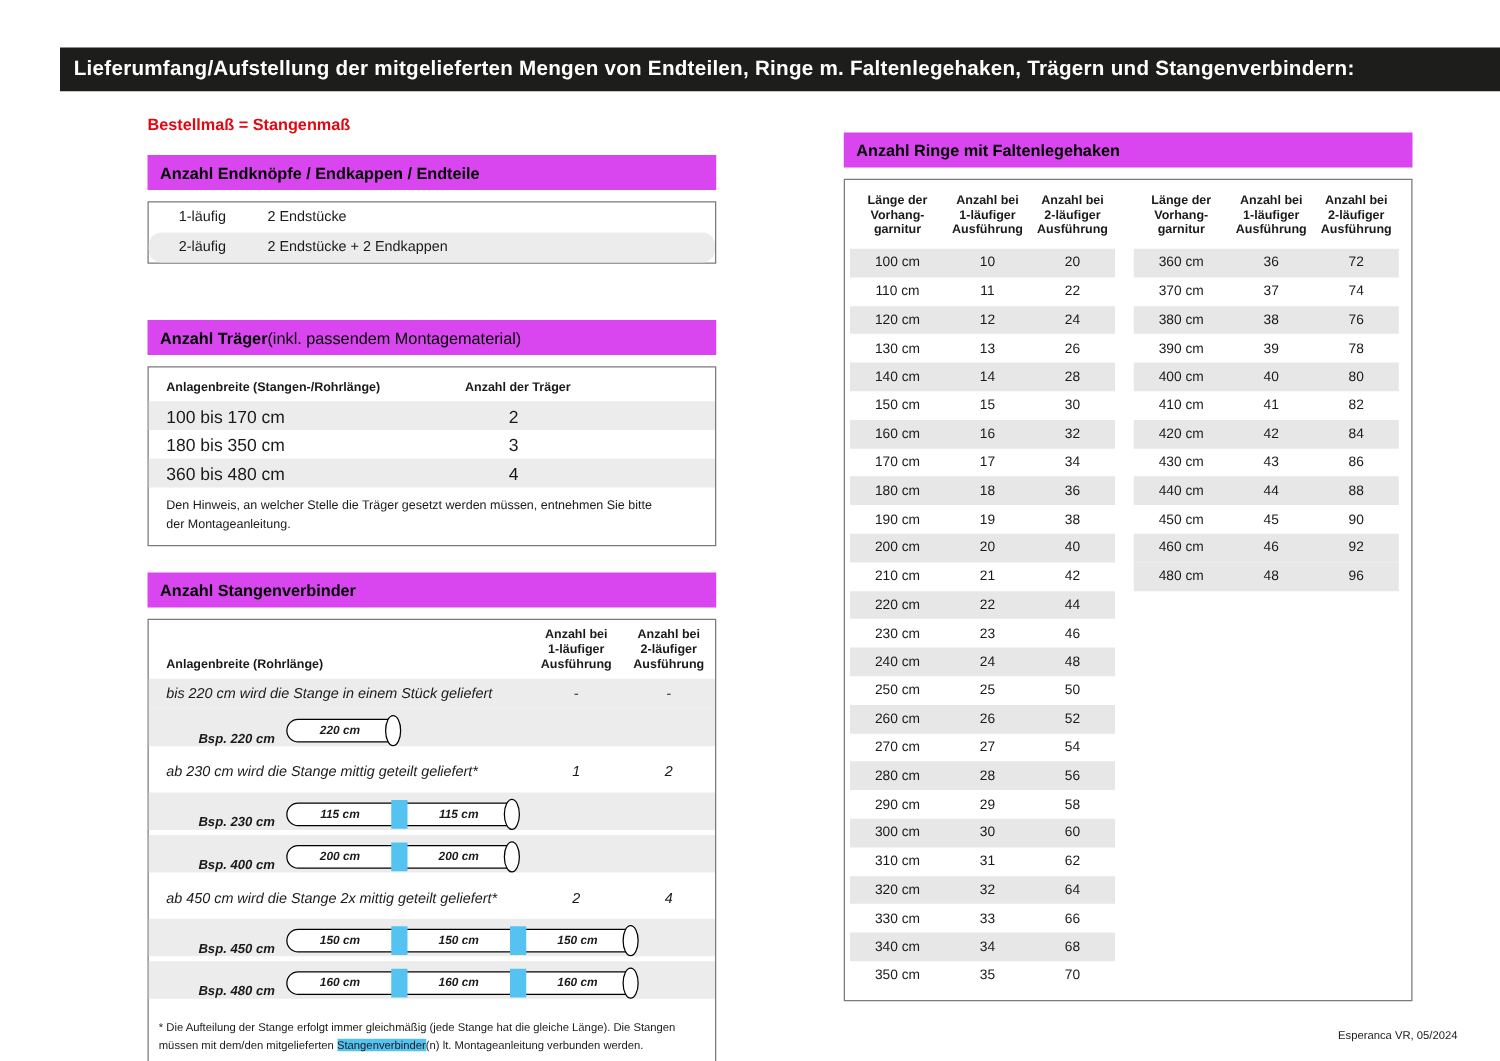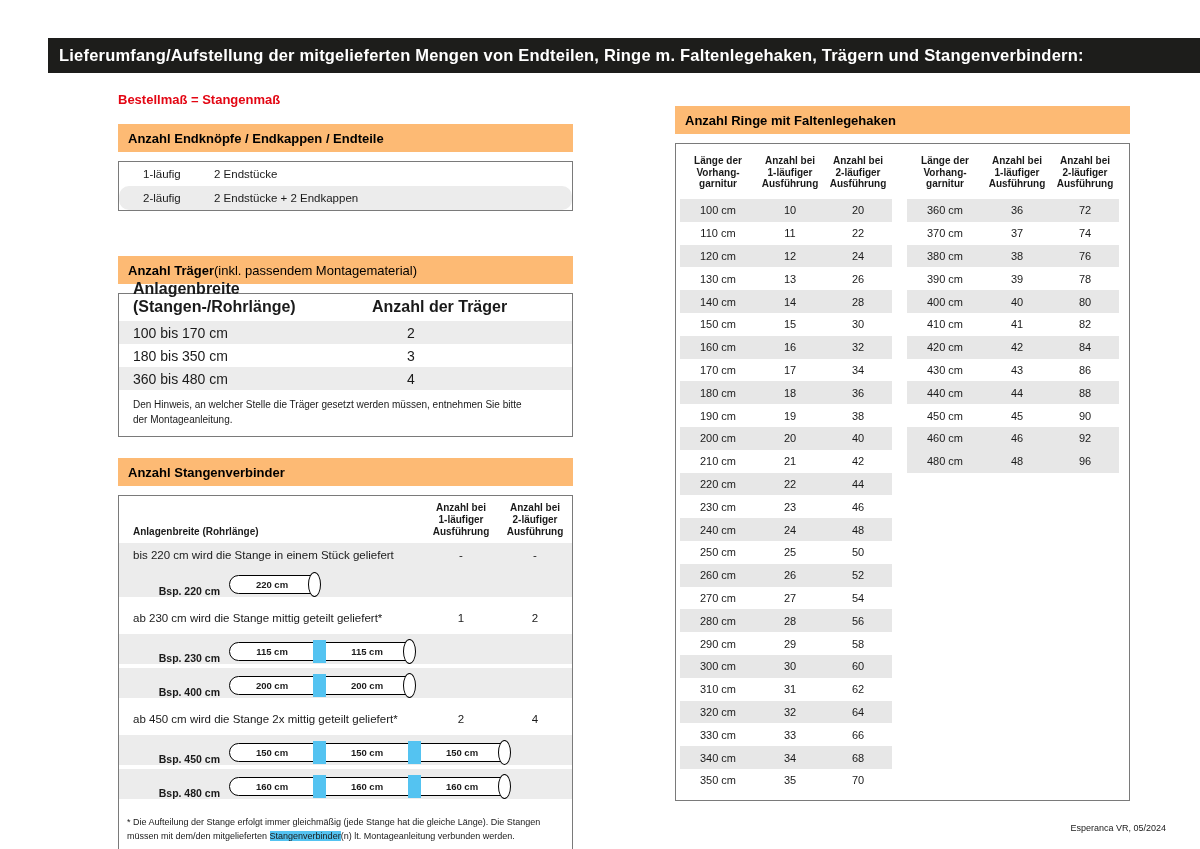--- a/index.html
+++ b/index.html
@@ -12,48 +12,48 @@
   .title-bar {
     position:absolute; left:48px; top:38px; width:1152px; height:35px;
     background:#1d1d1b; color:#ffffff; display:flex; align-items:center;
     padding-left:11px; font-size:16.5px; font-weight:bold; letter-spacing:.2px;
   }
   
   .left-col  { position:absolute; left:118px; top:92px;  width:455px; }
   .right-col { position:absolute; left:675px; top:106px; width:455px; }
   .red-note { color:#e30613; font-weight:bold; font-size:13px; margin-bottom:17px; }
   .sec-title {
-    background:#fdba74; color:#000; font-weight:bold; font-size:13px;
+    background:#d946ef; color:#000; font-weight:bold; font-size:13px;
     height:28px; display:flex; align-items:center; padding-left:10px; margin-bottom:9px;text-align:center;
   }
   .sec-title .normal { font-weight:normal; }
   .box { border:1px solid #7a7a7a; background:#fff; }
   .spacer-lg { height:45px; } .spacer-md { height:21px; }
 
   
   .et-row { display:flex; height:24px; align-items:center; font-size:11.5px; }
   .et-row.gray { background:#ececec;border-radius:10px; }
   .et-c1 { width:95px; padding-left:24px; }
   .et-c2 { flex:1; }
 
   
-  .tg-header { display:flex; align-items:flex-end; height:27px; padding-bottom:5px; font-size:16px; font-weight:bold; }
+  .tg-header { display:flex; align-items:flex-end; height:27px; padding-bottom:5px; font-size:10px; font-weight:bold; }
   .tg-h1 { flex:1; padding-left:14px; }
   .tg-h2 { width:200px; }
   .tg-row { display:flex; height:23px; align-items:center; font-size:14px; }
   .tg-row.gray { background:#ececec; }
   .tg-c1 { flex:1; padding-left:14px; }
   .tg-c2 { width:200px; padding-left:35px; }
   .tg-note { font-size:10px; padding:7px 40px 9px 14px; line-height:1.5; }
 
   
   .vheader { display:flex; padding:6px 0 4px 0; min-height:47px; font-size:10px; font-weight:bold; }
   .vh1 { flex:1; display:flex; align-items:flex-end; padding:0 0 2px 14px; }
   .vh2,.vh3 { width:74px; text-align:center; white-space:pre-line; line-height:1.18; }
-  .vgroup { margin-bottom:9px; }
+  .vgroup { margin-bottom:9px;font-style:italic; }
   .vdesc-row { display:flex; align-items:center; min-height:24px; font-size:11.5px; }
   .vdesc-row.gray { background:#ececec; }
   .vdesc { flex:1; padding-left:14px; }
   .vcount { width:74px; text-align:center; font-size:11.5px; }
   .vex-row { display:flex; align-items:flex-end; height:30px; background:#ececec; margin-top:4px; }
   .vex-row.flush { margin-top:0; }
   .vex-label { width:110px; text-align:right; font-weight:bold; font-size:10.5px; padding-right:9px; }
   .rod { display:flex; align-items:center; position:relative; }
   .rod-seg {
     width:86px; height:19px; border:1.5px solid #000; background:#fff; flex-shrink:0;

